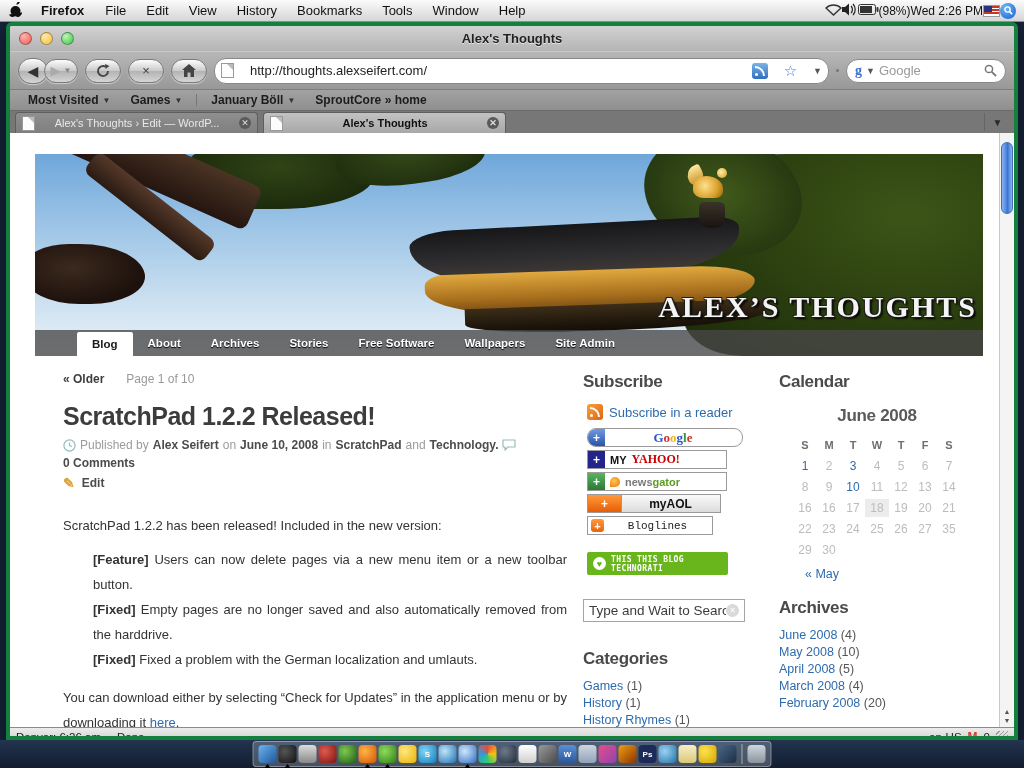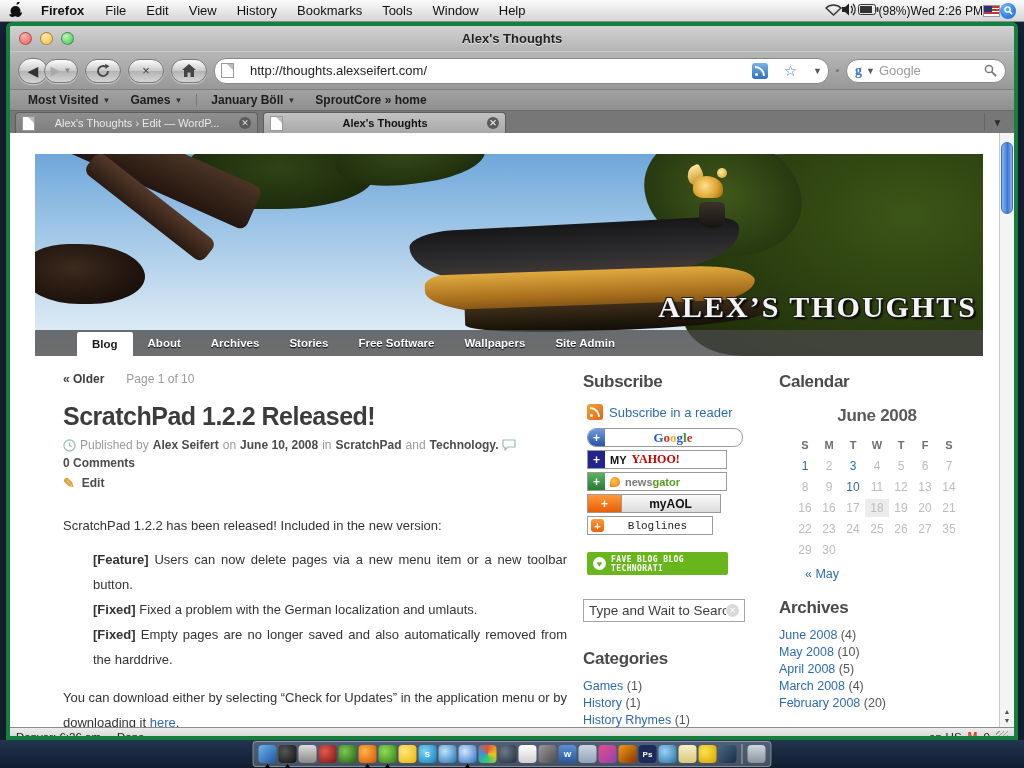--- a/index.html
+++ b/index.html
@@ -388,22 +388,22 @@
             <b>0 Comments</b>
           </div>
           <div class="edit-row">
             <span class="pencil">✎</span>
             <span>Edit</span>
           </div>
           <div class="post-body">
             <p>ScratchPad 1.2.2 has been released! Included in the new version:</p>
             <blockquote class="changes" id="changes">
                 <p><b>[Feature]</b> Users can now delete pages via a new menu item or a new toolbar button.</p>
+                <p><b>[Fixed]</b> Empty pages are no longer saved and also automatically removed from the harddrive.</p>
                 <p><b>[Fixed]</b> Fixed a problem with the German localization and umlauts.</p>
-                <p><b>[Fixed]</b> Empty pages are no longer saved and also automatically removed from the harddrive.</p>
               </blockquote>
             <p class="outro"><span>You can download either by selecting “Check for Updates” in the application menu or by downloading it </span><a class="inline-link">here</a><span>.</span></p>
           </div>
 
         </div>
 
         <div id="col-mid">
           <div class="widget-h">Subscribe</div>
           <div class="reader-row">
             <span class="rss-orange"></span>
@@ -426,21 +426,21 @@
           <div class="sub-btn sub-aol">
             <span class="plus-box">+</span>
             <span class="lbl">myAOL</span>
           </div>
           <div class="sub-btn sub-bl">
             <span class="plus-box">+</span>
             <span class="lbl">Bloglines</span>
           </div>
           <div id="technorati" style="background: rgb(105, 181, 28);">
             <span class="heart">♥</span>
-            <span class="t-lines"><span>FAVE BLOG BLOG</span><br><span>TECHNORATI</span></span>
+            <span class="t-lines"><span>THIS THIS BLOG</span><br><span>TECHNORATI</span></span>
           </div>
           <div id="side-search">
             <input value="Type and Wait to Search" style="">
             <span class="clr">✕</span>
           </div>
           <div class="widget-h cat-head">Categories</div>
           <div class="link-list" id="cat-list">
               <div><a href="#" style="text-decoration: none;">Games</a><span class="cnt"> (1)</span></div>
               <div><a href="#" style="text-decoration: none;">History</a><span class="cnt"> (1)</span></div>
               <div><a href="#" style="text-decoration: none;">History Rhymes</a><span class="cnt"> (1)</span></div>

